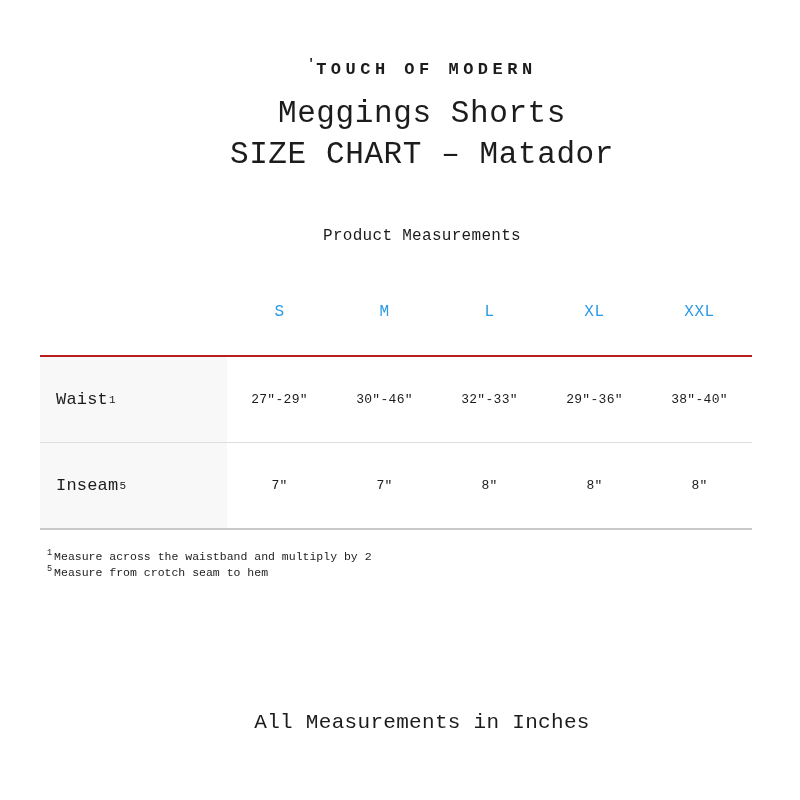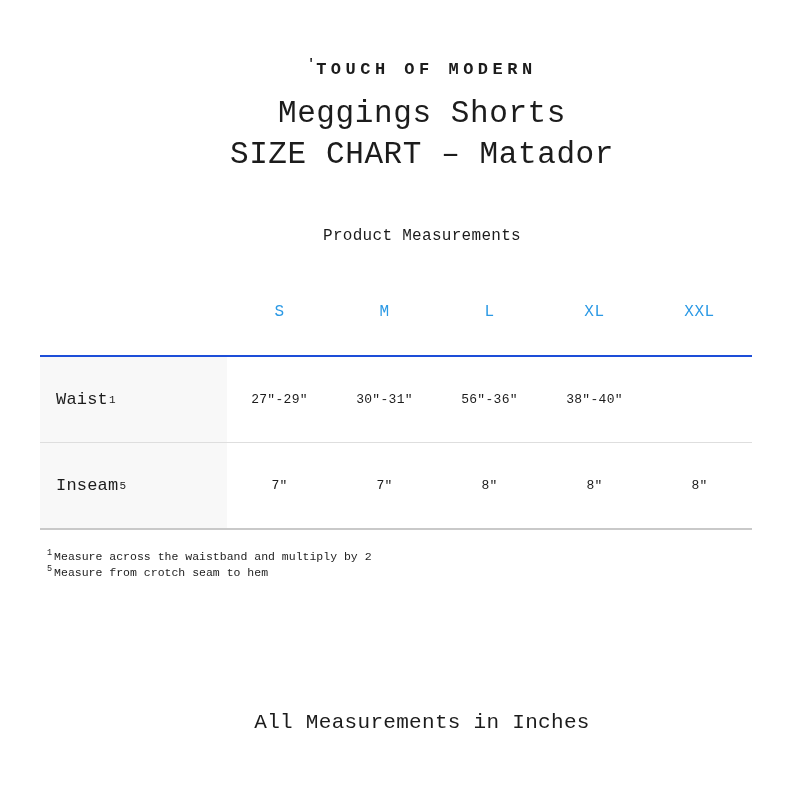--- a/index.html
+++ b/index.html
@@ -83,21 +83,21 @@
     letter-spacing: 0.6px;
     color: #2b99e5;
   }
 
   
   .size-table {
     position: absolute;
     top: 355px;
     left: 40px;
     width: 712px;
-    border-top: 2px solid #1d4ed8;
+    border-top: 2px solid #b91c1c;
     border-bottom: 2px solid #c9c9c9;
   }
   .trow {
     display: grid;
     grid-template-columns: 187px repeat(5, 1fr);
     height: 85px;
   }
   .trow-first { border-bottom: 1px solid #dedede; }
   .tlabel {
     background: #f8f8f8;
@@ -171,22 +171,23 @@
   </div>
 
   <div class="size-table">
 
     <div class="trow trow-first">
       <div class="tlabel">
           <span>Waist</span>
           <sup>1</sup>
         </div>
       <div class="tcell">27″-29″</div>
-      <div class="tcell">30″-31″</div>
-      <div class="tcell">56″-36″</div>
+      <div class="tcell">30″-46″</div>
+      <div class="tcell">32″-33″</div>
+      <div class="tcell">29″-36″</div>
       <div class="tcell">38″-40″</div>
     </div>
 
     <div class="trow">
       <div class="tlabel">
           <span>Inseam</span>
           <sup>5</sup>
         </div>
       <div class="tcell">7″</div>
       <div class="tcell">7″</div>

